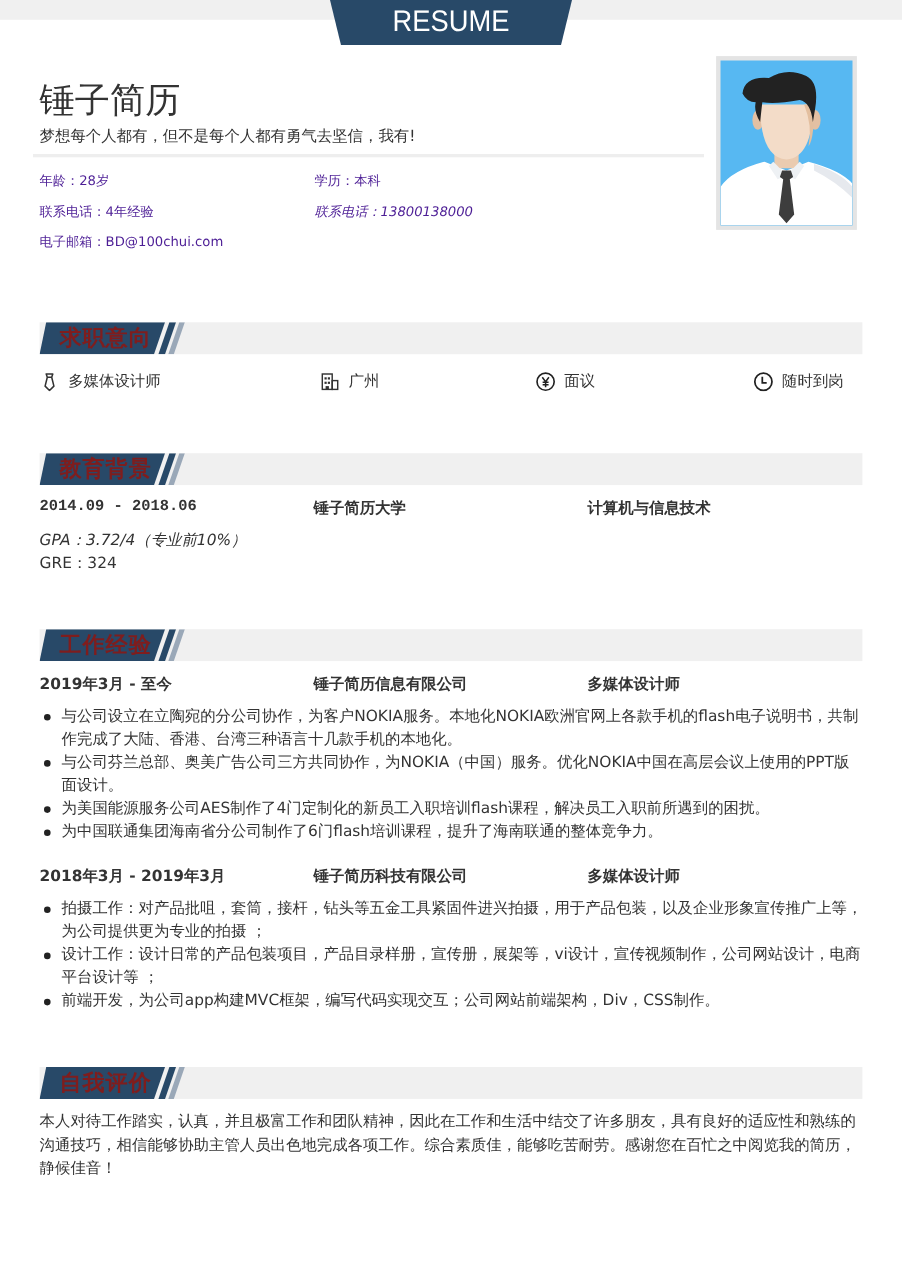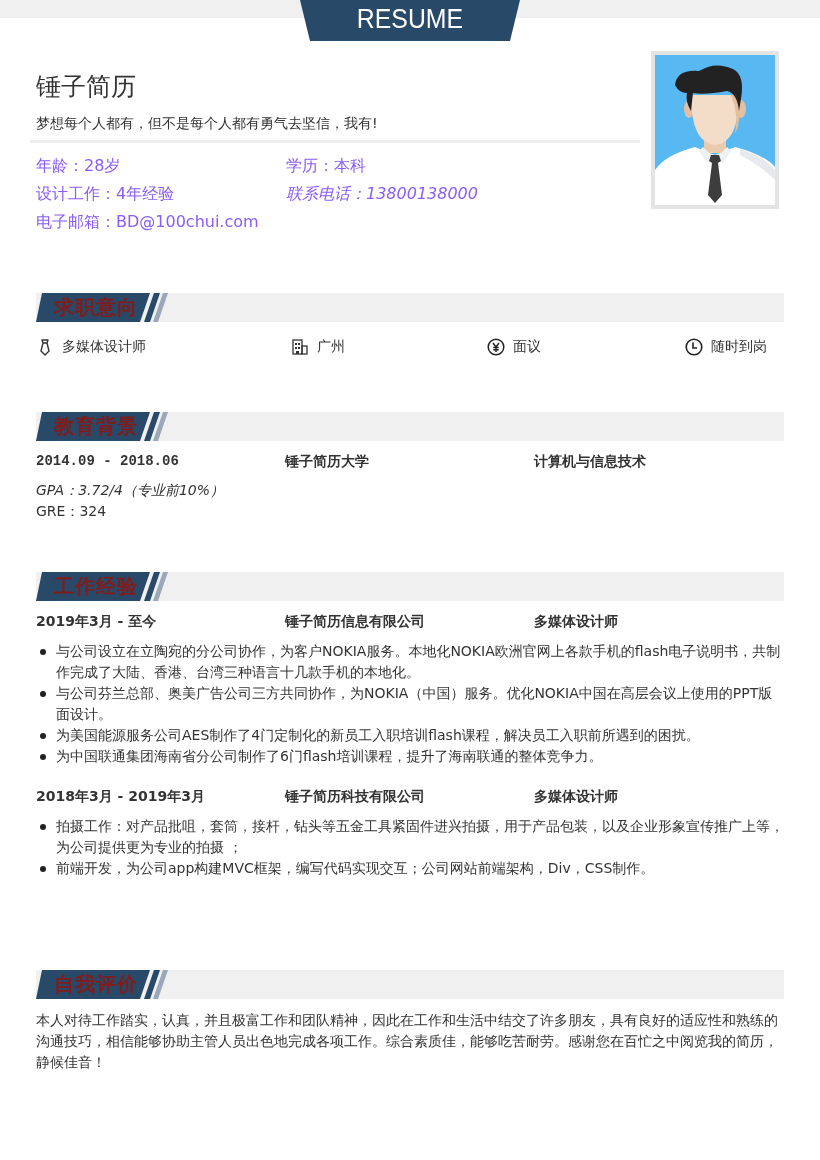--- a/index.html
+++ b/index.html
@@ -4,25 +4,25 @@
 <style>
   * { margin: 0; padding: 0; box-sizing: border-box; }
   html, body { width: 820px; height: 1160px; background: #ffffff; overflow: hidden; }
   body { font-family: "DejaVu Sans", "Liberation Sans", sans-serif; color: #333; position: relative; font-size: 14px; }
 
   .top-band { position: absolute; left: 0; top: 0; width: 820px; height: 18px; background: #f0f0f0; }
   .resume-tab { position: absolute; left: 300px; top: 0; width: 220px; height: 27px; }
   .resume-tab svg { position: absolute; left: 0; top: 0; }
   .resume-tab .label { position: absolute; left: 0; top: 4px; width: 220px; text-align: center; color: #fff; font-size: 27px; letter-spacing: 0px; font-family: "Liberation Sans", sans-serif; transform: scaleX(0.92); }
 
-  .name { position: absolute; left: 36px; top: 70px; font-size: 25px; color: #333; text-align: center; }
+  .name { position: absolute; left: 36px; top: 70px; font-size: 32px; color: #333; text-align: center; }
   .motto { position: absolute; left: 36px; top: 115px; font-size: 14px; color: #333; }
   .divider { position: absolute; left: 30px; top: 140px; width: 610px; height: 3px; background: #eeeeee; }
 
-  .info { position: absolute; font-size: 16px; color: #8b5cf6; }
+  .info { position: absolute; font-size: 12px; color: #4c1d95; }
 
   .photo-frame { position: absolute; left: 651px; top: 51px; width: 128px; height: 158px; background: #e4e4e4; padding: 4px; }
   .photo { width: 120px; height: 150px; background: #57b8f2; position: relative; overflow: hidden; }
 
   .section-head { position: absolute; left: 36px; width: 748px; height: 29px; background: #f0f0f0; }
   .section-head svg { position: absolute; left: 0; top: 0; }
   .section-head .title { position: absolute; left: 18px; top: 1px; color: #7f1d1d; font-size: 20px; font-weight: bold; letter-spacing: 1px; }
 
   .intent { position: absolute; top: 338px; font-size: 14px; color: #333; display: flex; align-items: center; gap: 8px; }
   .intent .ico { width: 18px; height: 18px; display: inline-block; }
@@ -46,21 +46,21 @@
   </svg>
   <div class="label">RESUME</div>
 </div>
 
 <div class="name">锤子简历</div>
 <div class="motto">梦想每个人都有，但不是每个人都有勇气去坚信，我有!</div>
 <div class="divider"></div>
 
 <div class="info" style="left:36px; top:156px;">年龄：28岁</div>
 <div class="info" style="left:286px; top:156px;">学历：本科</div>
-<div class="info" style="left:36px; top:184px;">设计工作：4年经验</div>
+<div class="info" style="left:36px; top:184px;">联系电话：4年经验</div>
 <div class="info" style="left:286px; top:184px;font-style:italic;">联系电话：13800138000</div>
 <div class="info" style="left:36px; top:212px;">电子邮箱：BD@100chui.com</div>
 
 <div class="photo-frame">
   <div class="photo">
     <svg width="120" height="150" viewBox="0 0 120 150">
 
       <path d="M0,115 Q10,100 40,92 L60,100 L80,92 Q110,100 120,112 L120,150 L0,150 Z" fill="#ffffff"></path>
       <path d="M85,94 Q110,102 120,115 L120,125 Q105,110 85,100 Z" fill="#e6e9ee"></path>
 
@@ -155,20 +155,21 @@
   <li>与公司芬兰总部、奥美广告公司三方共同协作，为NOKIA（中国）服务。优化NOKIA中国在高层会议上使用的PPT版面设计。</li>
   <li>为美国能源服务公司AES制作了4门定制化的新员工入职培训flash课程，解决员工入职前所遇到的困扰。</li>
   <li>为中国联通集团海南省分公司制作了6门flash培训课程，提升了海南联通的整体竞争力。</li>
 </ul>
 
 <div class="row-bold" style="left:36px; top:788px;">2018年3月 - 2019年3月</div>
 <div class="row-bold" style="left:285px; top:788px;">锤子简历科技有限公司</div>
 <div class="row-bold" style="left:534px; top:788px;">多媒体设计师</div>
 <ul class="bullets" style="top:816px;">
   <li>拍摄工作：对产品批咀，套筒，接杆，钻头等五金工具紧固件进兴拍摄，用于产品包装，以及企业形象宣传推广上等，为公司提供更为专业的拍摄 ；</li>
+  <li>设计工作：设计日常的产品包装项目，产品目录样册，宣传册，展架等，vi设计，宣传视频制作，公司网站设计，电商平台设计等 ；</li>
   <li>前端开发，为公司app构建MVC框架，编写代码实现交互；公司网站前端架构，Div，CSS制作。</li>
 </ul>
 
 <div class="section-head" style="top:970px;">
   <svg width="140" height="29" viewBox="0 0 140 29">
     <polygon points="6,0 114,0 104,29 0,29" fill="#284968"></polygon>
     <polygon points="118,0 124,0 114,29 108,29" fill="#284968"></polygon>
     <polygon points="127,0 132,0 122,29 117,29" fill="#9aa8b8"></polygon>
   </svg>
   <div class="title">自我评价</div>

